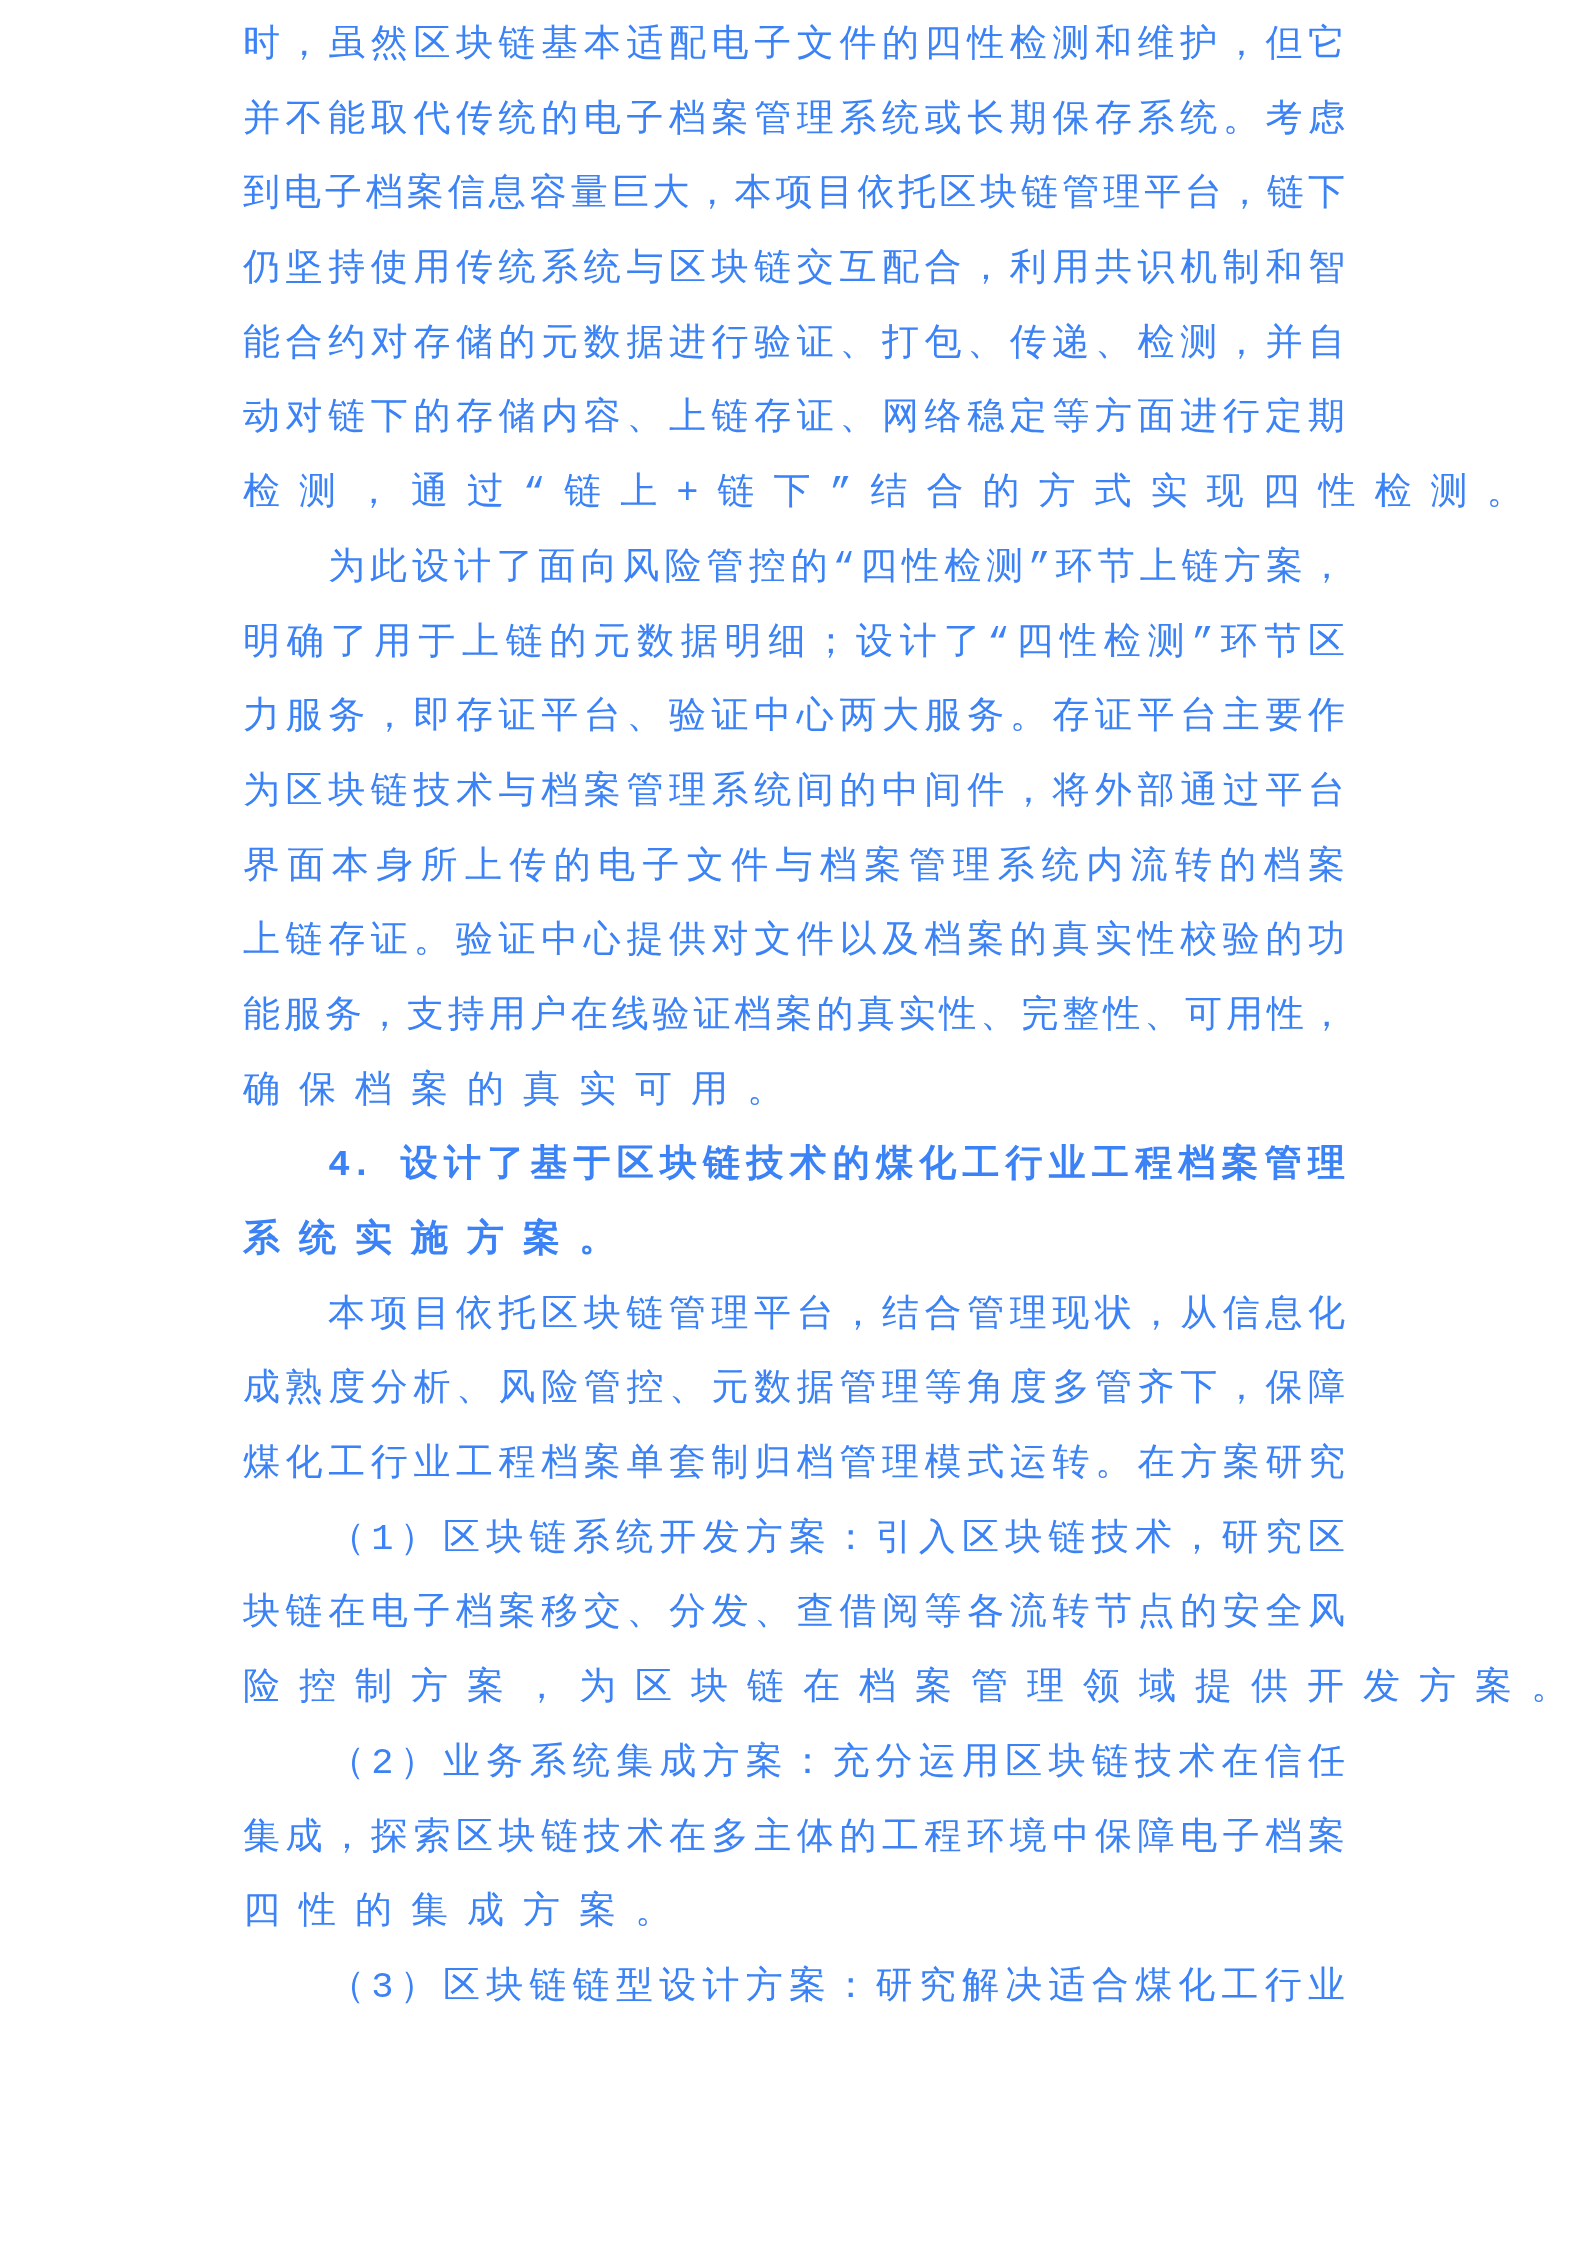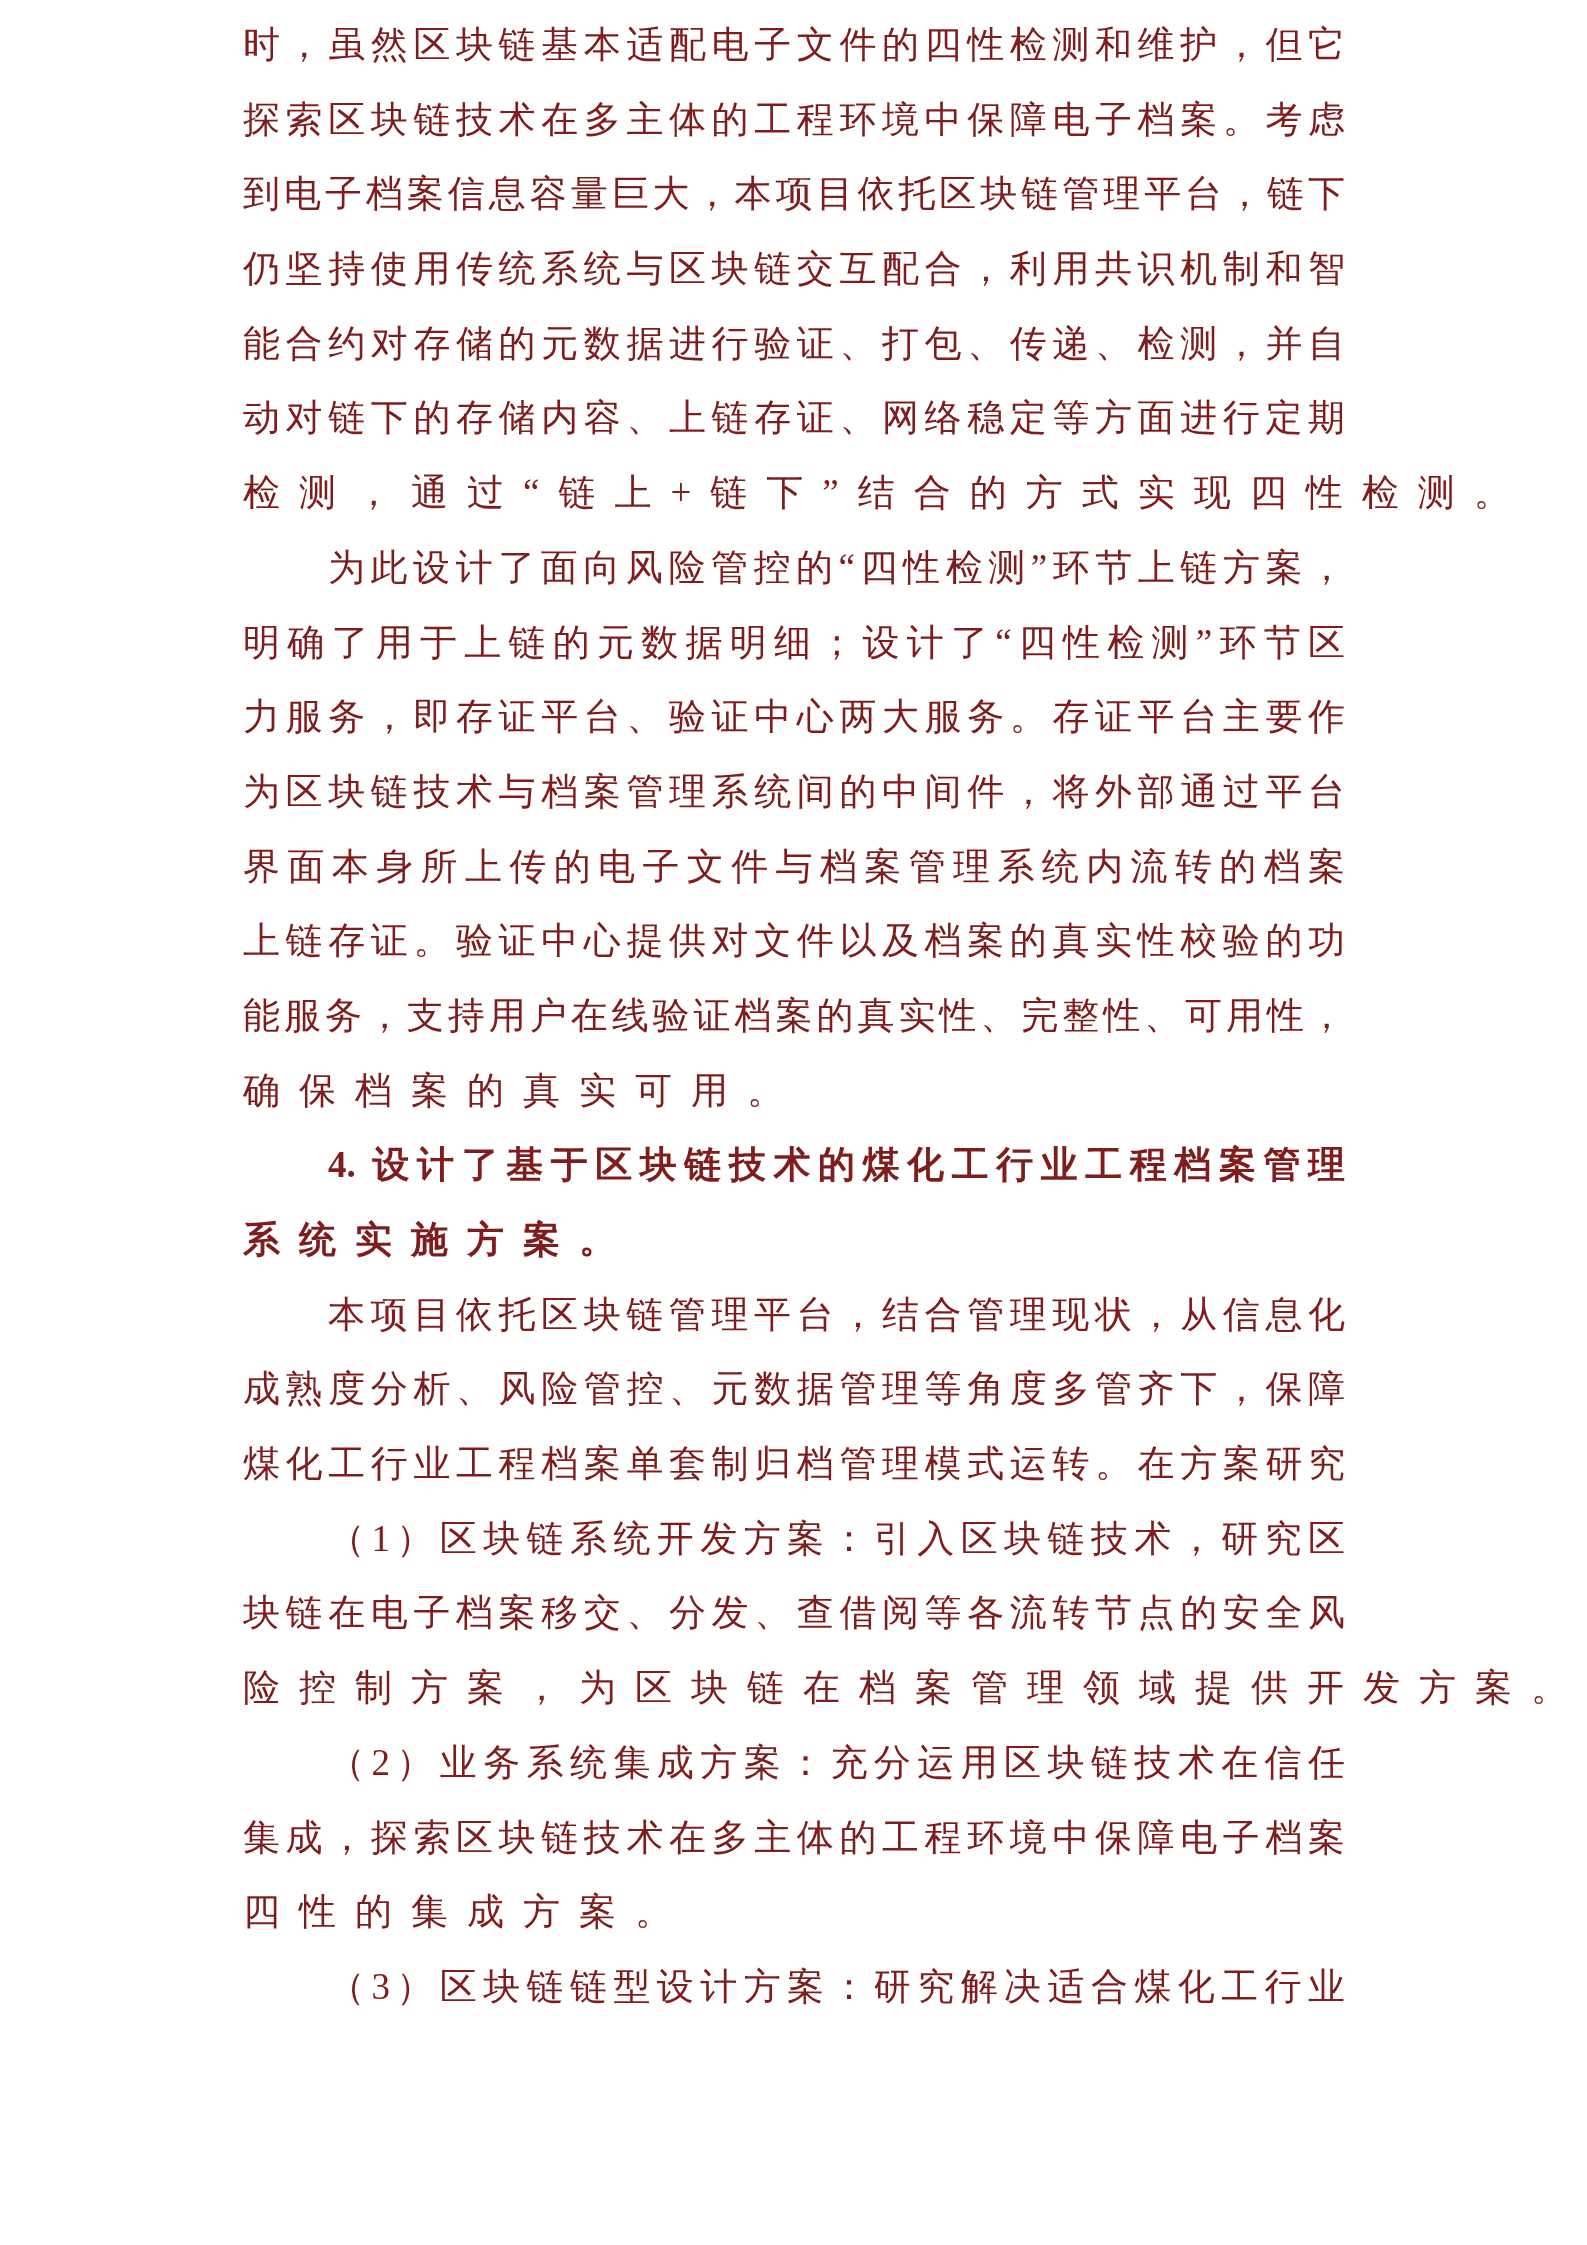--- a/index.html
+++ b/index.html
@@ -15,23 +15,23 @@
   }
   .page {
     position: absolute;
     left: 243px;
     top: 8px;
     width: 1102px;
   }
   .line {
     height: 74.7px;
     line-height: 74.7px;
-    font-family: Liberation Serif, serif;
+    font-family: Liberation Mono, monospace;
     font-size: 37px;
-    color: #7f1d1d;
+    color: #3b82f6;
     white-space: nowrap;
     text-align: justify;
     text-align-last: justify;
     letter-spacing: 0;
     overflow: visible;
   }
   .line.last {
     text-align-last: left;
     letter-spacing: 19px;
   }
@@ -43,21 +43,21 @@
   }
   .para { margin: 0; padding: 0; }
 </style>
 </head>
 <body>
 
 <div class="page">
 
   <div class="para">
     <div class="line">时，虽然区块链基本适配电子文件的四性检测和维护，但它</div>
-    <div class="line">探索区块链技术在多主体的工程环境中保障电子档案。考虑</div>
+    <div class="line">并不能取代传统的电子档案管理系统或长期保存系统。考虑</div>
     <div class="line">到电子档案信息容量巨大，本项目依托区块链管理平台，链下</div>
     <div class="line">仍坚持使用传统系统与区块链交互配合，利用共识机制和智</div>
     <div class="line">能合约对存储的元数据进行验证、打包、传递、检测，并自</div>
     <div class="line">动对链下的存储内容、上链存证、网络稳定等方面进行定期</div>
     <div class="line last">检测，通过“链上+链下”结合的方式实现四性检测。</div>
   </div>
 
   <div class="para">
     <div class="line indent">为此设计了面向风险管控的“四性检测”环节上链方案，</div>
     <div class="line">明确了用于上链的元数据明细；设计了“四性检测”环节区</div>

